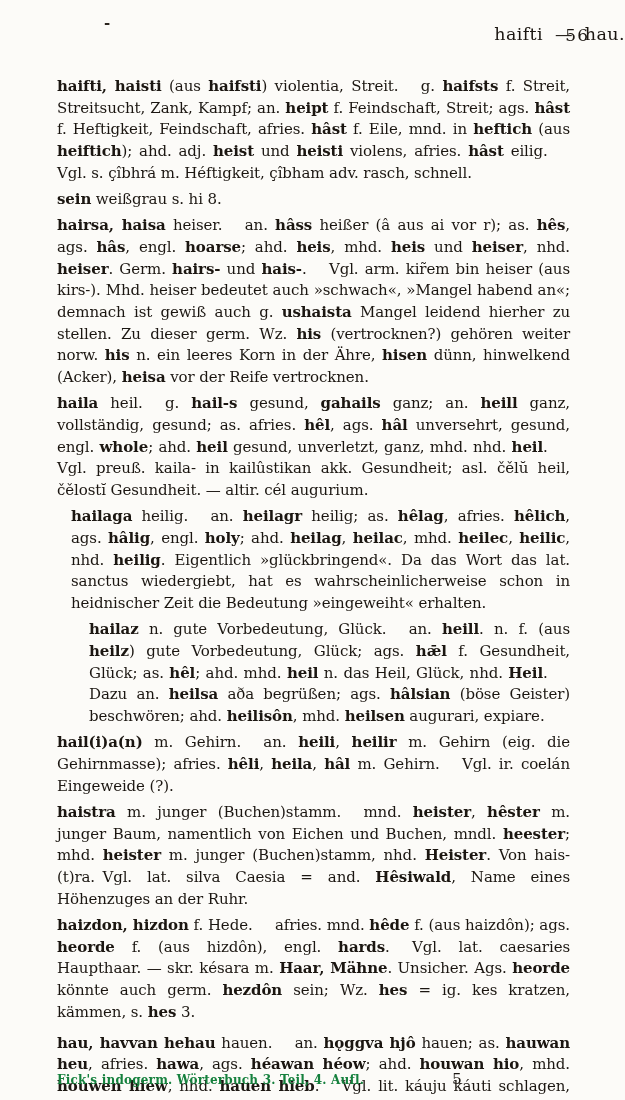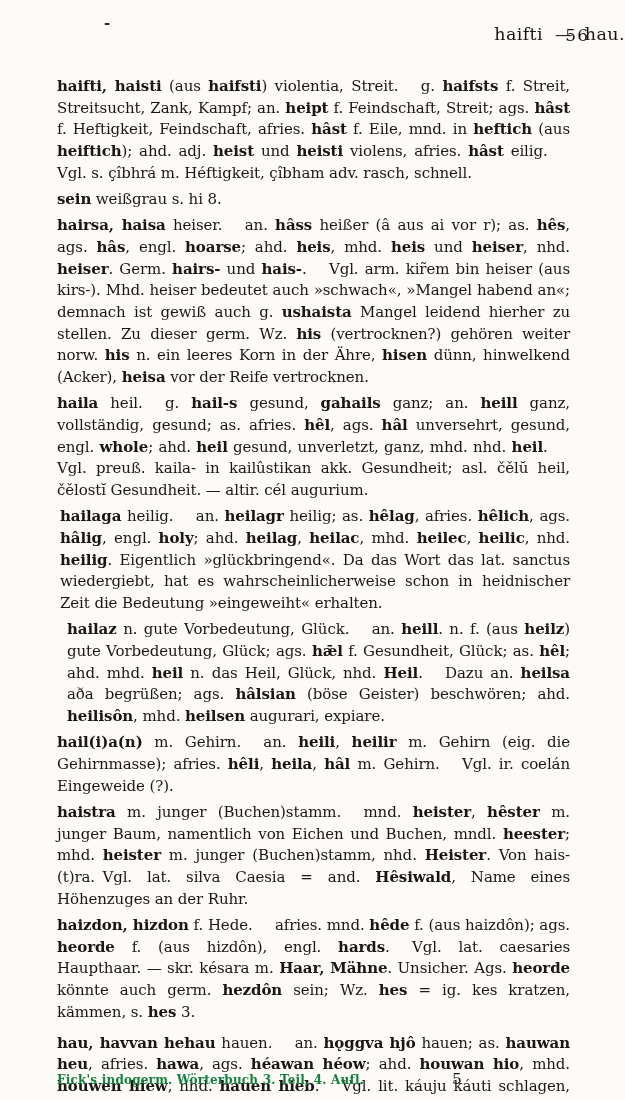--- a/index.html
+++ b/index.html
@@ -27,22 +27,22 @@
     position:absolute;right:36px;top:1px;
     font-size:17px;letter-spacing:1px;
   }
   .text-block{
     position:absolute;top:76px;left:57px;width:513px;
     font-size:15px;line-height:21.7px;
     text-align:justify;
     letter-spacing:-0.1px;
   }
   p.entry{margin:0 0 4.5px 0;}
-  p.indent-1{margin-left:3px;}
-  p.indent-2{margin-left:10px;}
+  p.indent-1{margin-left:14px;}
+  p.indent-2{margin-left:32px;}
   p.gap-before{margin-top:9px;}
   .hw{font-weight:bold;}
   .rg{font-weight:normal;}
   .page-footer{
     position:absolute;left:57px;right:0;top:1070px;height:22px;
   }
   .footer-signature{
     position:absolute;left:0;top:3px;
     font-size:12px;font-weight:bold;letter-spacing:0.2px;
     color:#15803d;

